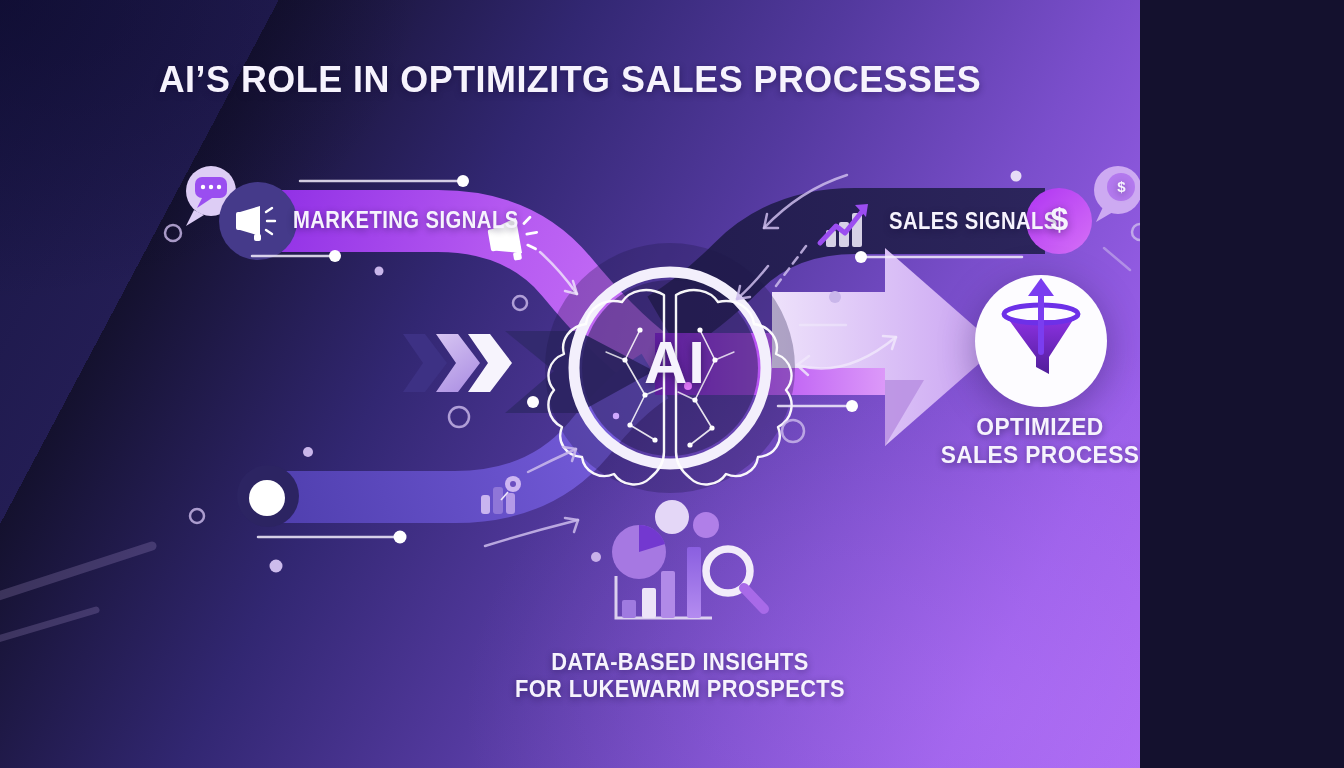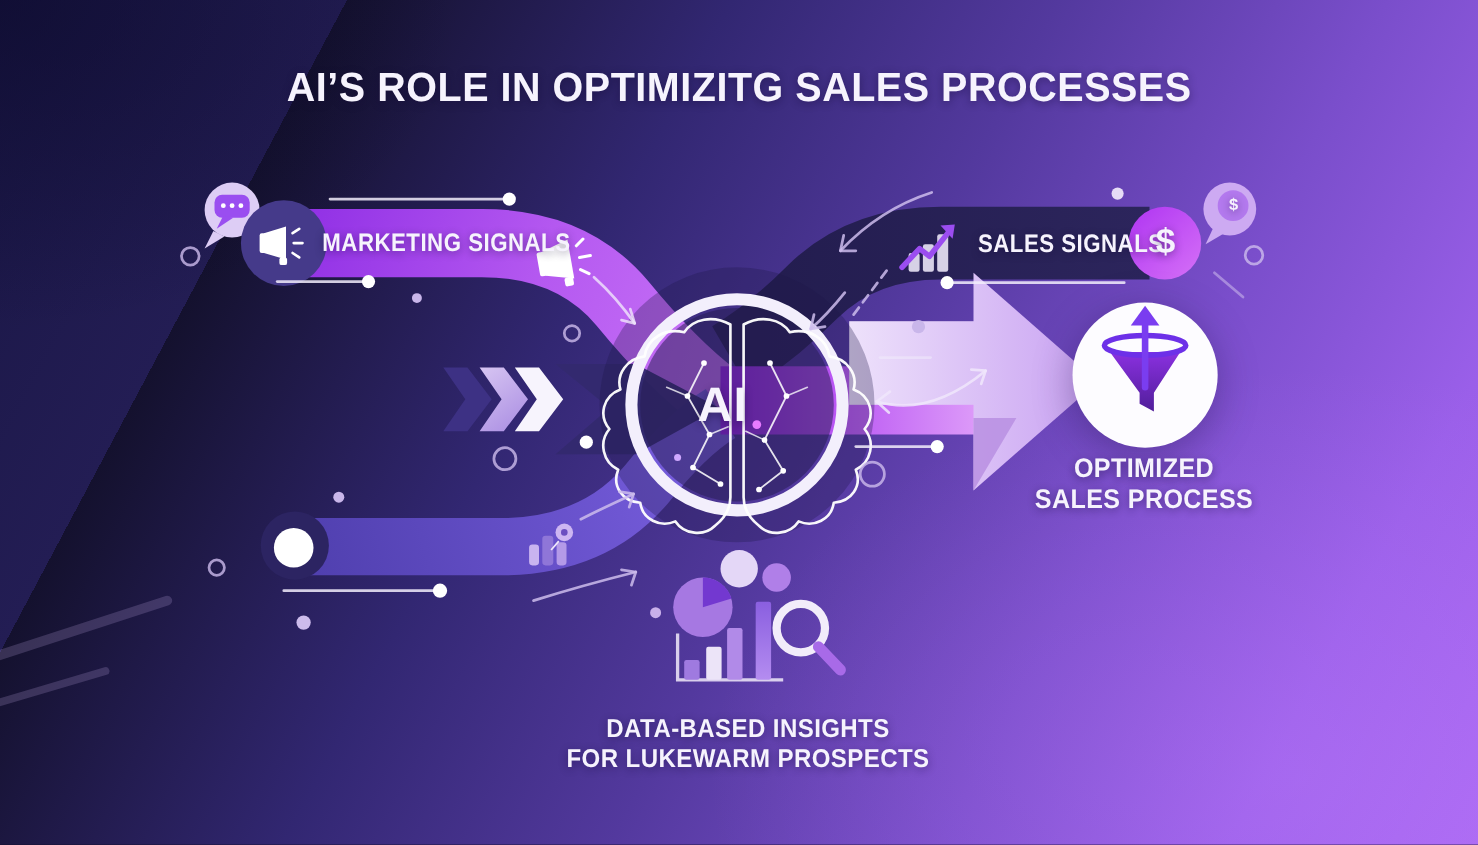--- a/index.html
+++ b/index.html
@@ -1,33 +1,33 @@
 <!DOCTYPE html>
 <html><head>
 <meta charset="utf-8">
 <style>
   html,body{margin:0;padding:0;background:#14112e;}
   .stage{
-    position:relative;width:1344px;height:768px;overflow:hidden;
+    position:relative;width:1140px;height:768px;overflow:hidden;
     font-family:"Liberation Sans", sans-serif;
     background:
       radial-gradient(900px 620px at 88% 92%, rgba(196,128,255,0.28), rgba(196,128,255,0) 60%),
       radial-gradient(700px 500px at 0% 0%, rgba(10,8,40,0.55), rgba(10,8,40,0) 60%),
       linear-gradient(118deg,#191644 0%,#231d54 18%,#32277200 0%,#322772 38%,#53399e 55%,#7a4ecb 72%,#9a5fe9 87%,#a968f2 100%);
   }
   .stage svg{position:absolute;left:0;top:0;}
   .txt{position:absolute;color:#f6f3fd;font-weight:700;white-space:nowrap;
        text-shadow:0 2px 8px rgba(22,12,56,.45);}
   .title{left:0;right:0;top:59px;text-align:center;font-size:37px;letter-spacing:.5px;
          transform:scaleX(.97);}
   .lbl-marketing{left:293px;top:207px;font-size:23px;letter-spacing:.5px;
                  transform:scaleX(.88);transform-origin:left center;}
   .lbl-sales{left:889px;top:208px;font-size:23px;letter-spacing:.5px;
              transform:scaleX(.88);transform-origin:left center;}
-  .lbl-ai{left:634px;top:344px;width:72px;text-align:left;font-size:44px;letter-spacing:1px;}
+  .lbl-ai{left:634px;top:328px;width:72px;text-align:right;font-size:60px;letter-spacing:1px;}
   .dollar-main{left:1036px;top:201px;width:47px;text-align:center;font-size:32px;}
   .dollar-bubble{left:1109px;top:178px;width:25px;text-align:center;font-size:15px;}
   .lbl-opt{left:890px;width:300px;text-align:center;font-size:24.5px;letter-spacing:.4px;
            transform:scaleX(.93);}
   .opt1{top:413px;} .opt2{top:441px;}
   .lbl-ins{left:470px;width:420px;text-align:center;font-size:23.5px;letter-spacing:.4px;
            transform:scaleX(.93);}
   .ins1{top:649px;} .ins2{top:676px;}
 </style>
 </head>

